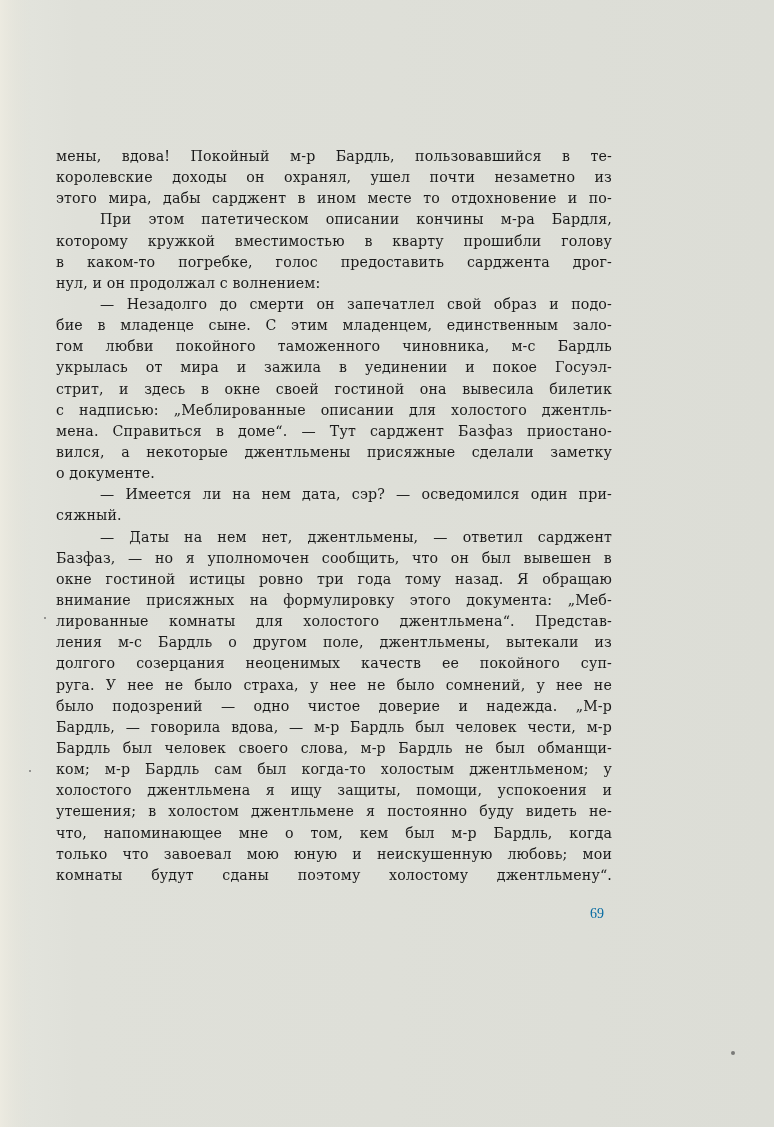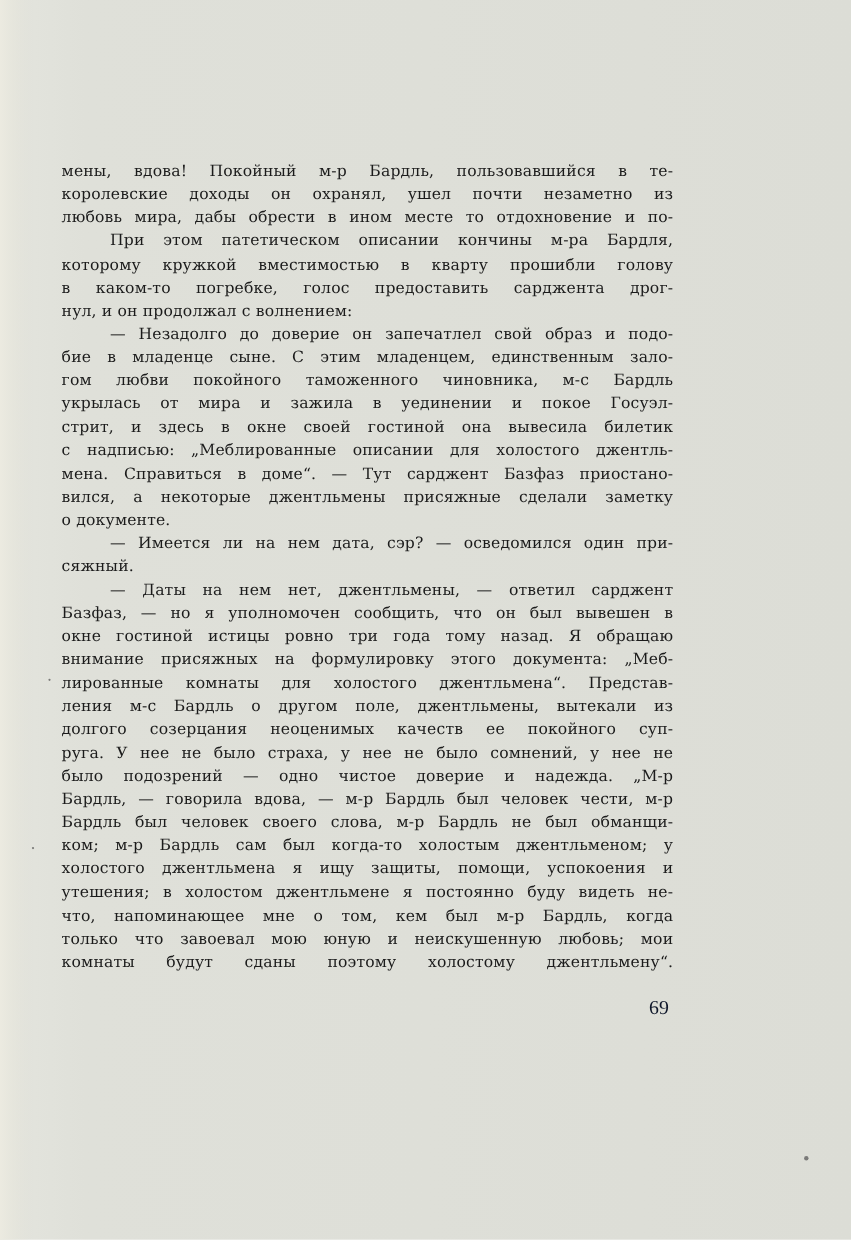--- a/index.html
+++ b/index.html
@@ -20,42 +20,42 @@
   .line {
     display:block; height:21.15px; line-height:21.15px;
     font-size:14.2px; white-space:nowrap;
     text-align:justify; text-align-last:justify;
     letter-spacing:0.15px;
   }
   .line.indent { padding-left:44px; }
   .line.last { text-align-last:left; }
   .page-number {
     position:absolute; left:590px; top:906px;
-    font-size:18px; color:#0f172a;
+    font-size:14px; color:#0369a1;
     font-family: "Liberation Serif", serif;
   }
   .speck {
     position:absolute; width:4px; height:4px; border-radius:50%;
     background:#7a7a78;
   }
 </style>
 </head>
 <body>
 
 <div class="page-shadow"></div>
 
 <div class="text-block" id="text-block">
     <span class="line">мены, вдова! Покойный м-р Бардль, пользовавшийся в те-</span>
     <span class="line">королевские доходы он охранял, ушел почти незаметно из</span>
-    <span class="line">любовь мира, дабы обрести в ином месте то отдохновение и по-</span>
+    <span class="line">этого мира, дабы сарджент в ином месте то отдохновение и по-</span>
     <span class="line indent">При этом патетическом описании кончины м-ра Бардля,</span>
     <span class="line">которому кружкой вместимостью в кварту прошибли голову</span>
     <span class="line">в каком-то погребке, голос предоставить сарджента дрог-</span>
     <span class="line last">нул, и он продолжал с волнением:</span>
-    <span class="line indent">— Незадолго до доверие он запечатлел свой образ и подо-</span>
+    <span class="line indent">— Незадолго до смерти он запечатлел свой образ и подо-</span>
     <span class="line">бие в младенце сыне. С этим младенцем, единственным зало-</span>
     <span class="line">гом любви покойного таможенного чиновника, м-с Бардль</span>
     <span class="line">укрылась от мира и зажила в уединении и покое Госуэл-</span>
     <span class="line">стрит, и здесь в окне своей гостиной она вывесила билетик</span>
     <span class="line">с надписью: „Меблированные описании для холостого джентль-</span>
     <span class="line">мена. Справиться в доме“. — Тут сарджент Базфаз приостано-</span>
     <span class="line">вился, а некоторые джентльмены присяжные сделали заметку</span>
     <span class="line last">о документе.</span>
     <span class="line indent">— Имеется ли на нем дата, сэр? — осведомился один при-</span>
     <span class="line last">сяжный.</span>

